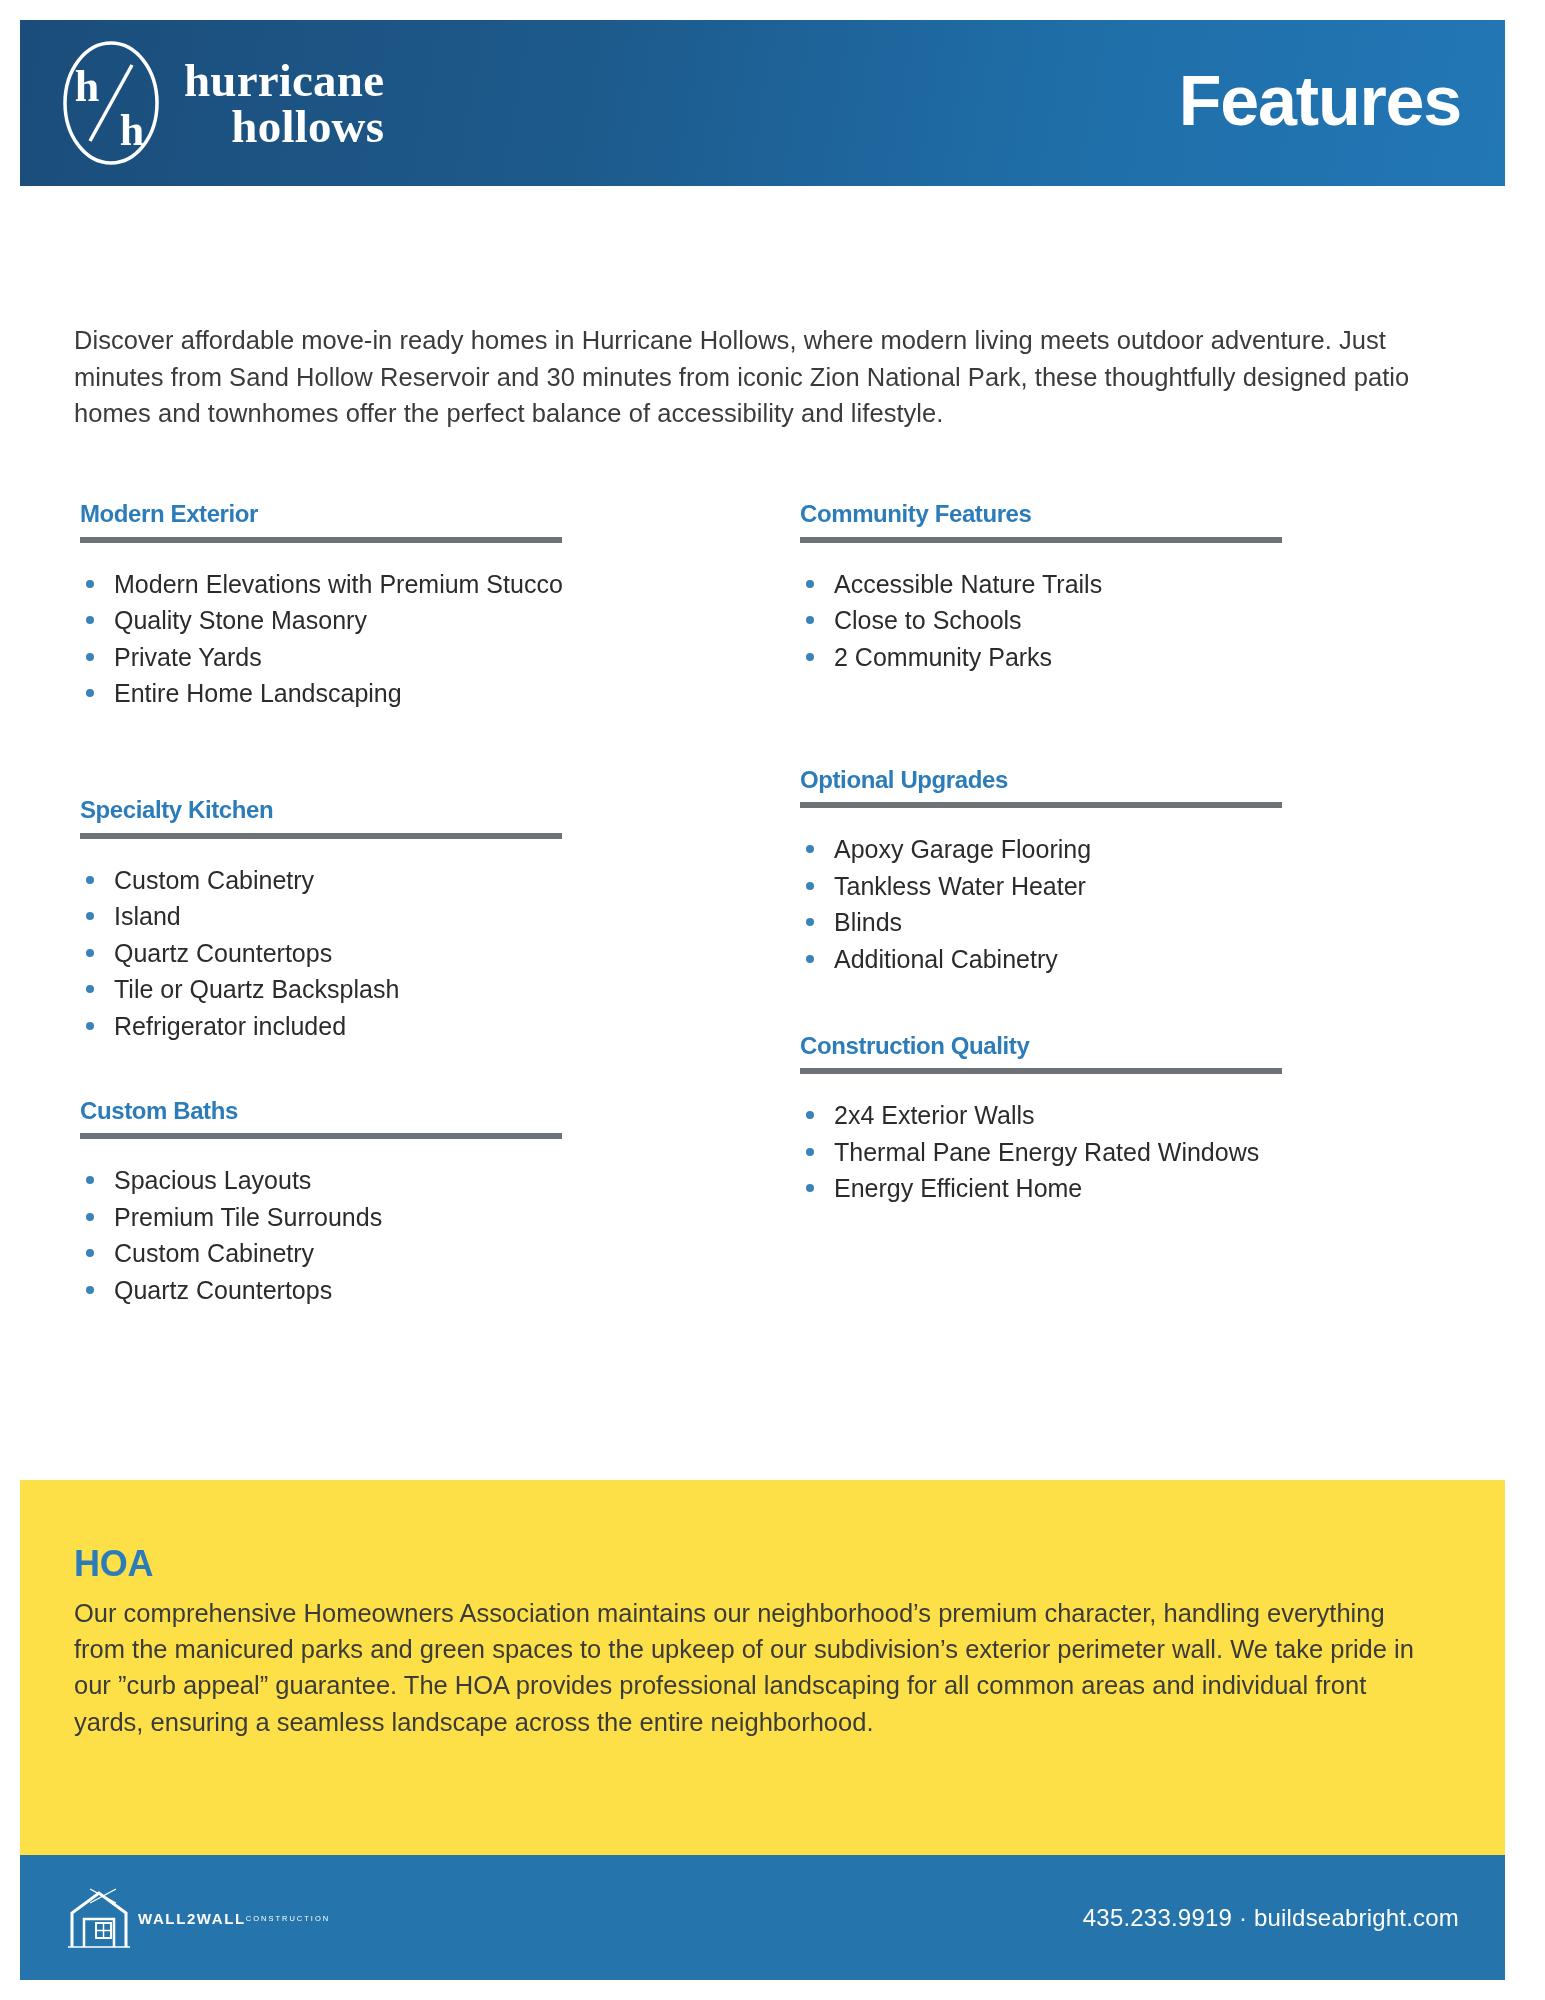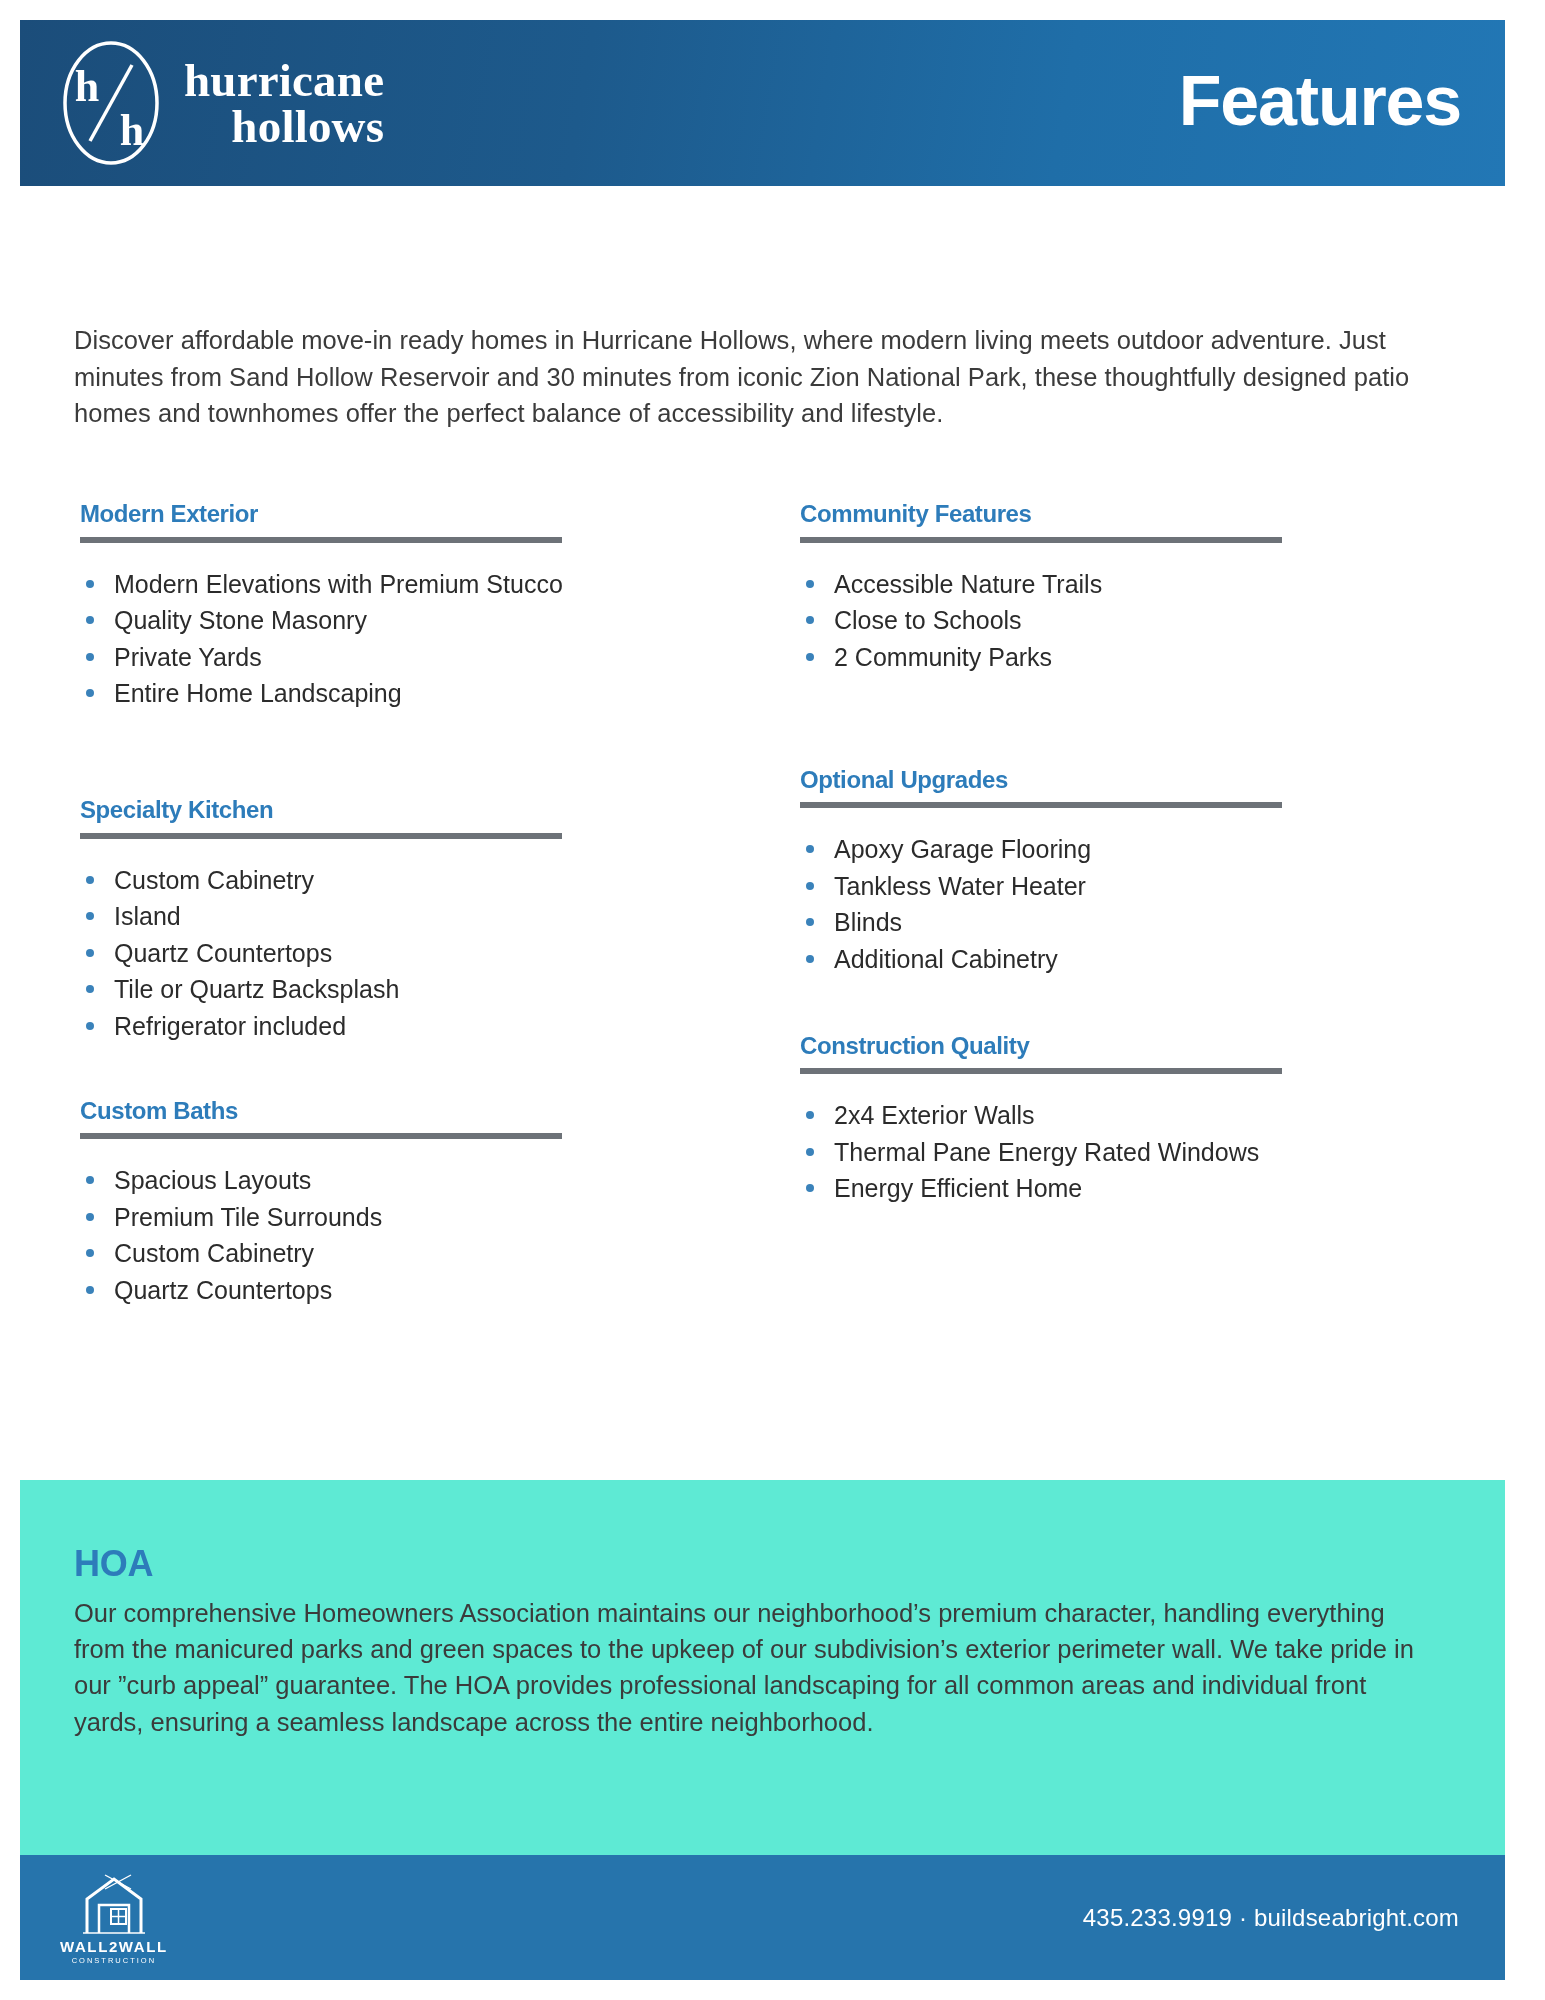--- a/index.html
+++ b/index.html
@@ -99,21 +99,21 @@
     width: 8px; height: 8px;
     border-radius: 50%;
     background: #3a82ba;
   }
 
   
   .hoa {
     position: absolute;
     left: 20px; top: 1480px;
     width: 1485px; height: 375px;
-    background: #5eead4;
+    background: #fde047;
     padding: 63px 72px 0 54px;
   }
   .hoa-title {
     color: #2d7cba;
     font-size: 36px;
     font-weight: 700;
     letter-spacing: -0.3px;
     margin-bottom: 10px;
   }
   .hoa-body {
@@ -149,21 +149,21 @@
     font-size: 11px; font-weight: 700; line-height: 1;
   }
   .sb-name {
     font-size: 38px; letter-spacing: 4px; line-height: 1;
     color: #ffffff; font-weight: 400;
   }
   .sb-sub {
     font-size: 14px; letter-spacing: 8px; color: #ffffff;
     text-align: right; margin-top: 3px;
   }
-  .w2w { display: flex; flex-direction: column; align-items: center; }
+  .w2w { display: flex; flex-direction: row; align-items: center; }
   .w2w-house { width: 78px; height: 66px; }
   .w2w-name { color: #fff; font-size: 15px; letter-spacing: 1.6px; font-weight: 700; margin-top: 1px; }
   .w2w-sub  { color: #fff; font-size: 7.5px; letter-spacing: 2px; margin-top: 1px; }
   .footer-contact {
     color: #ffffff;
     font-size: 24px;
     letter-spacing: 0.2px;
   }
 </style>
 </head>

